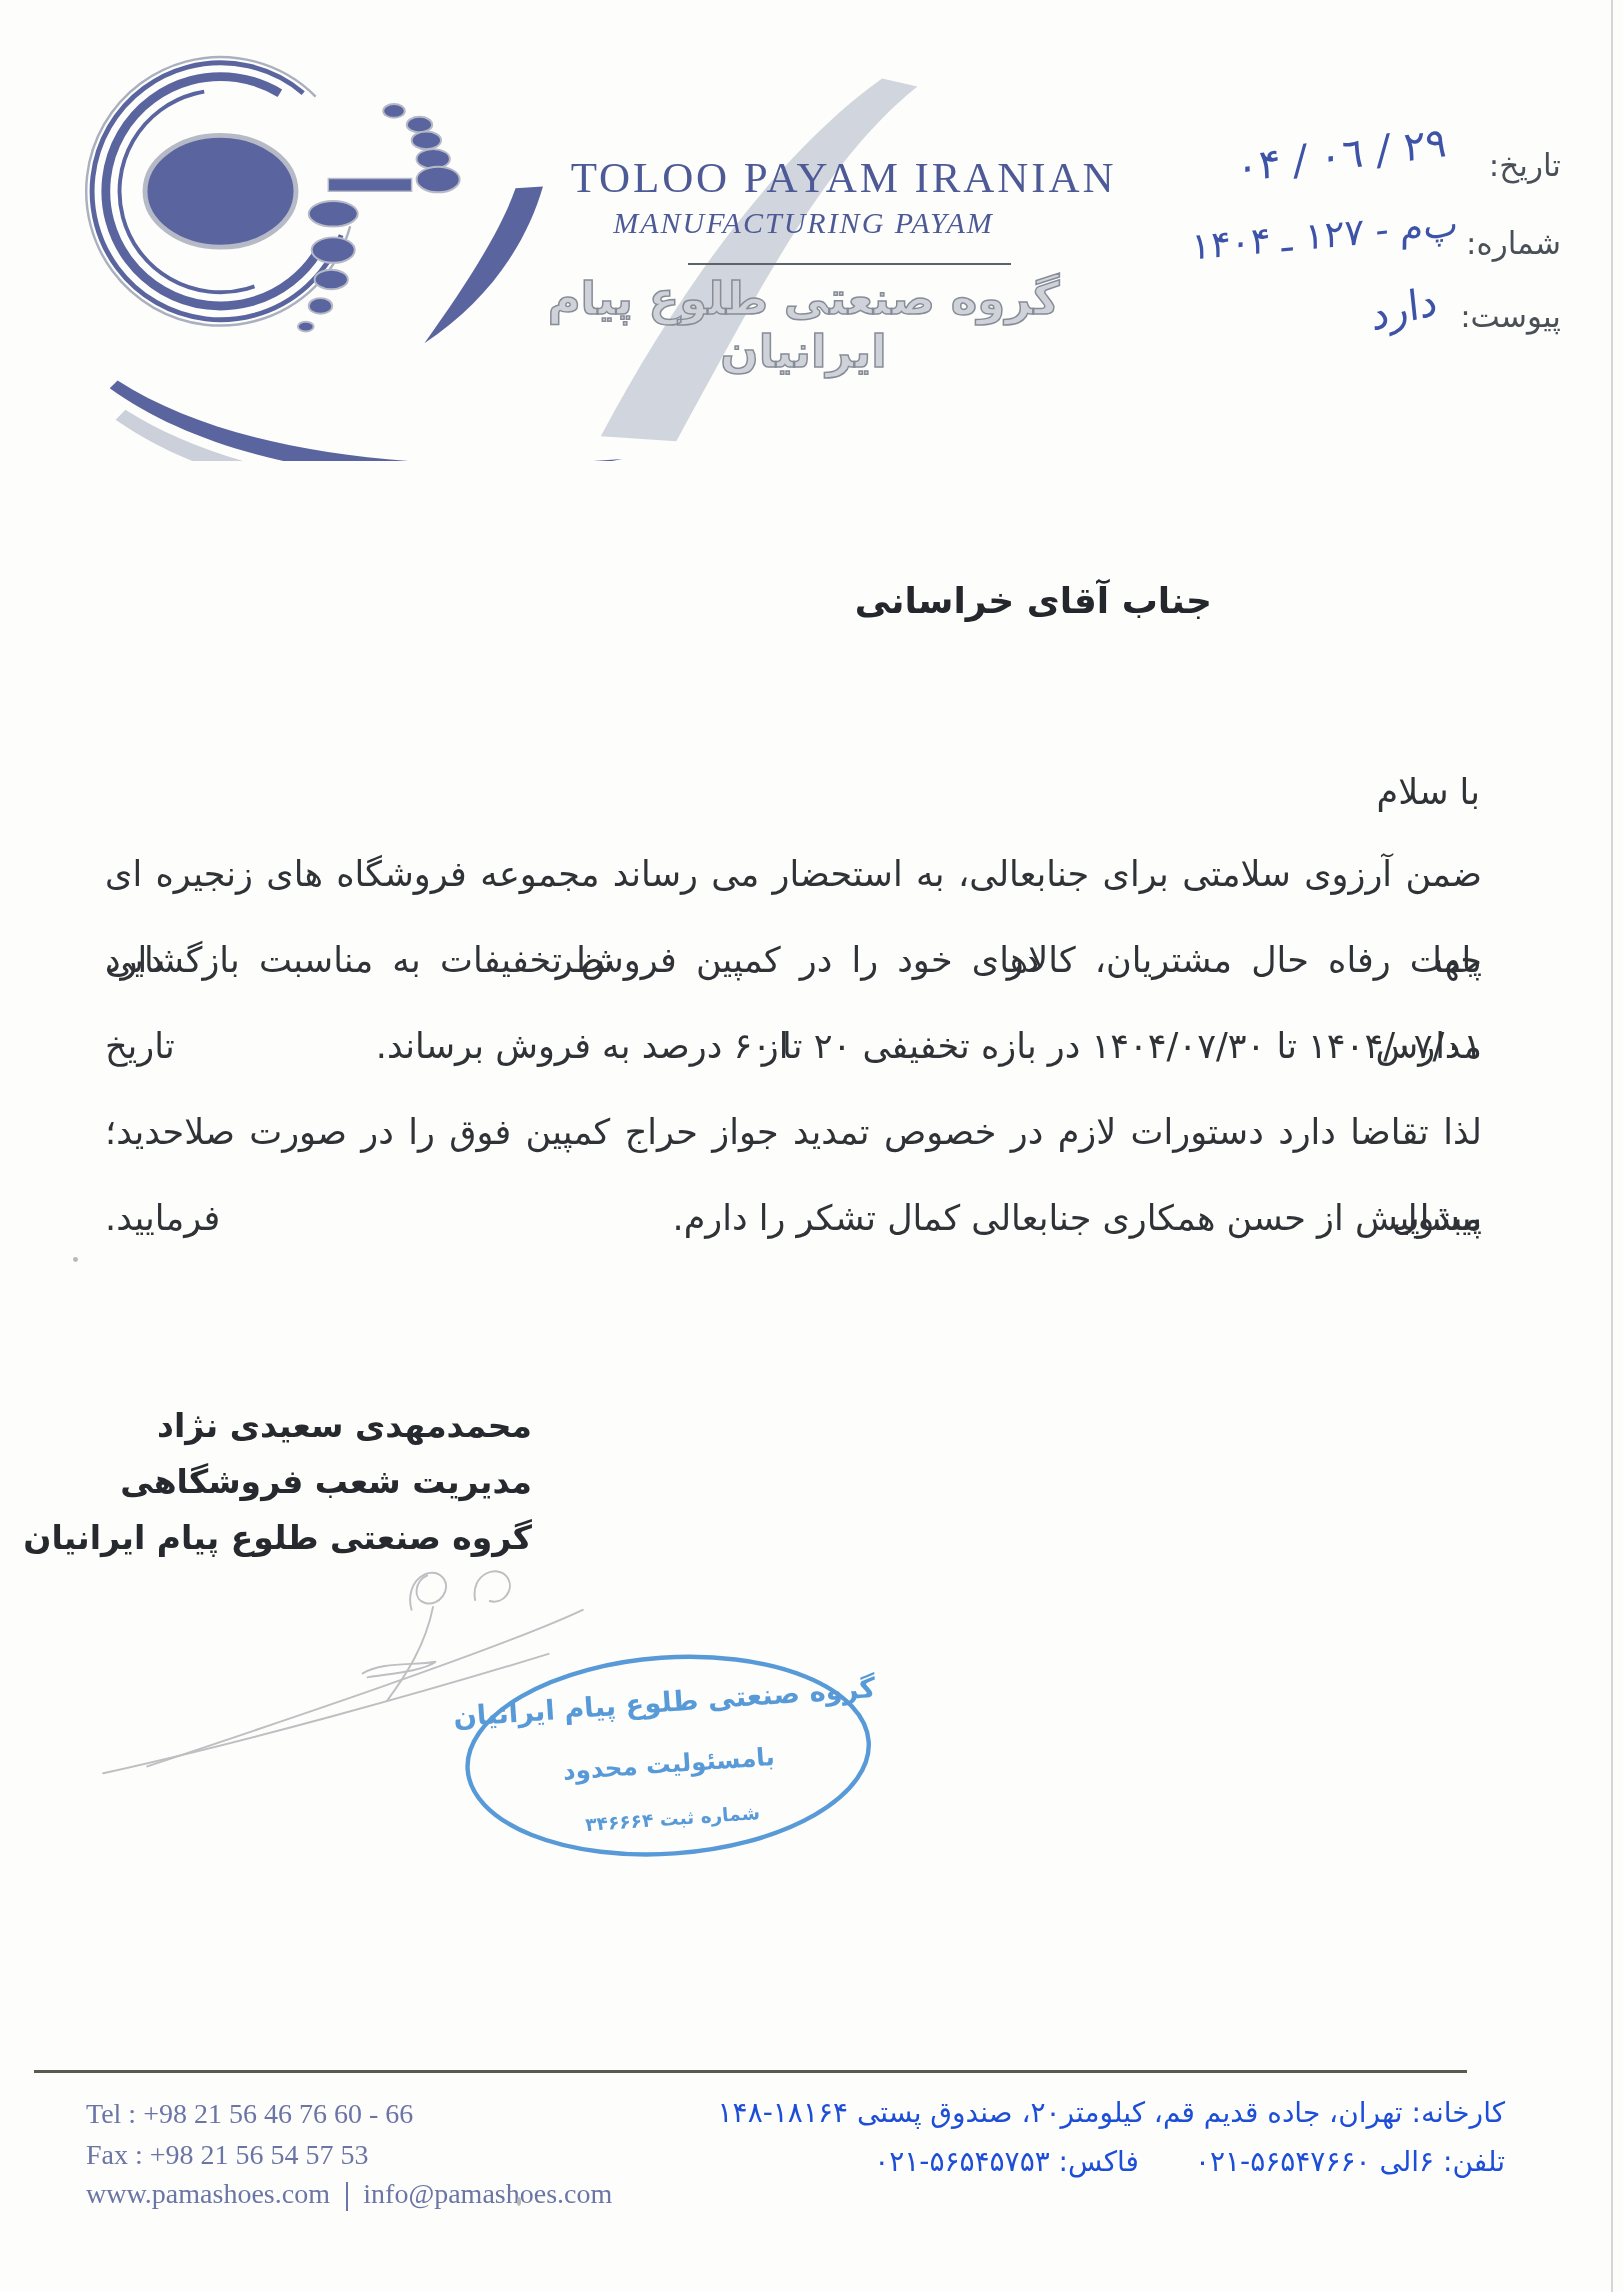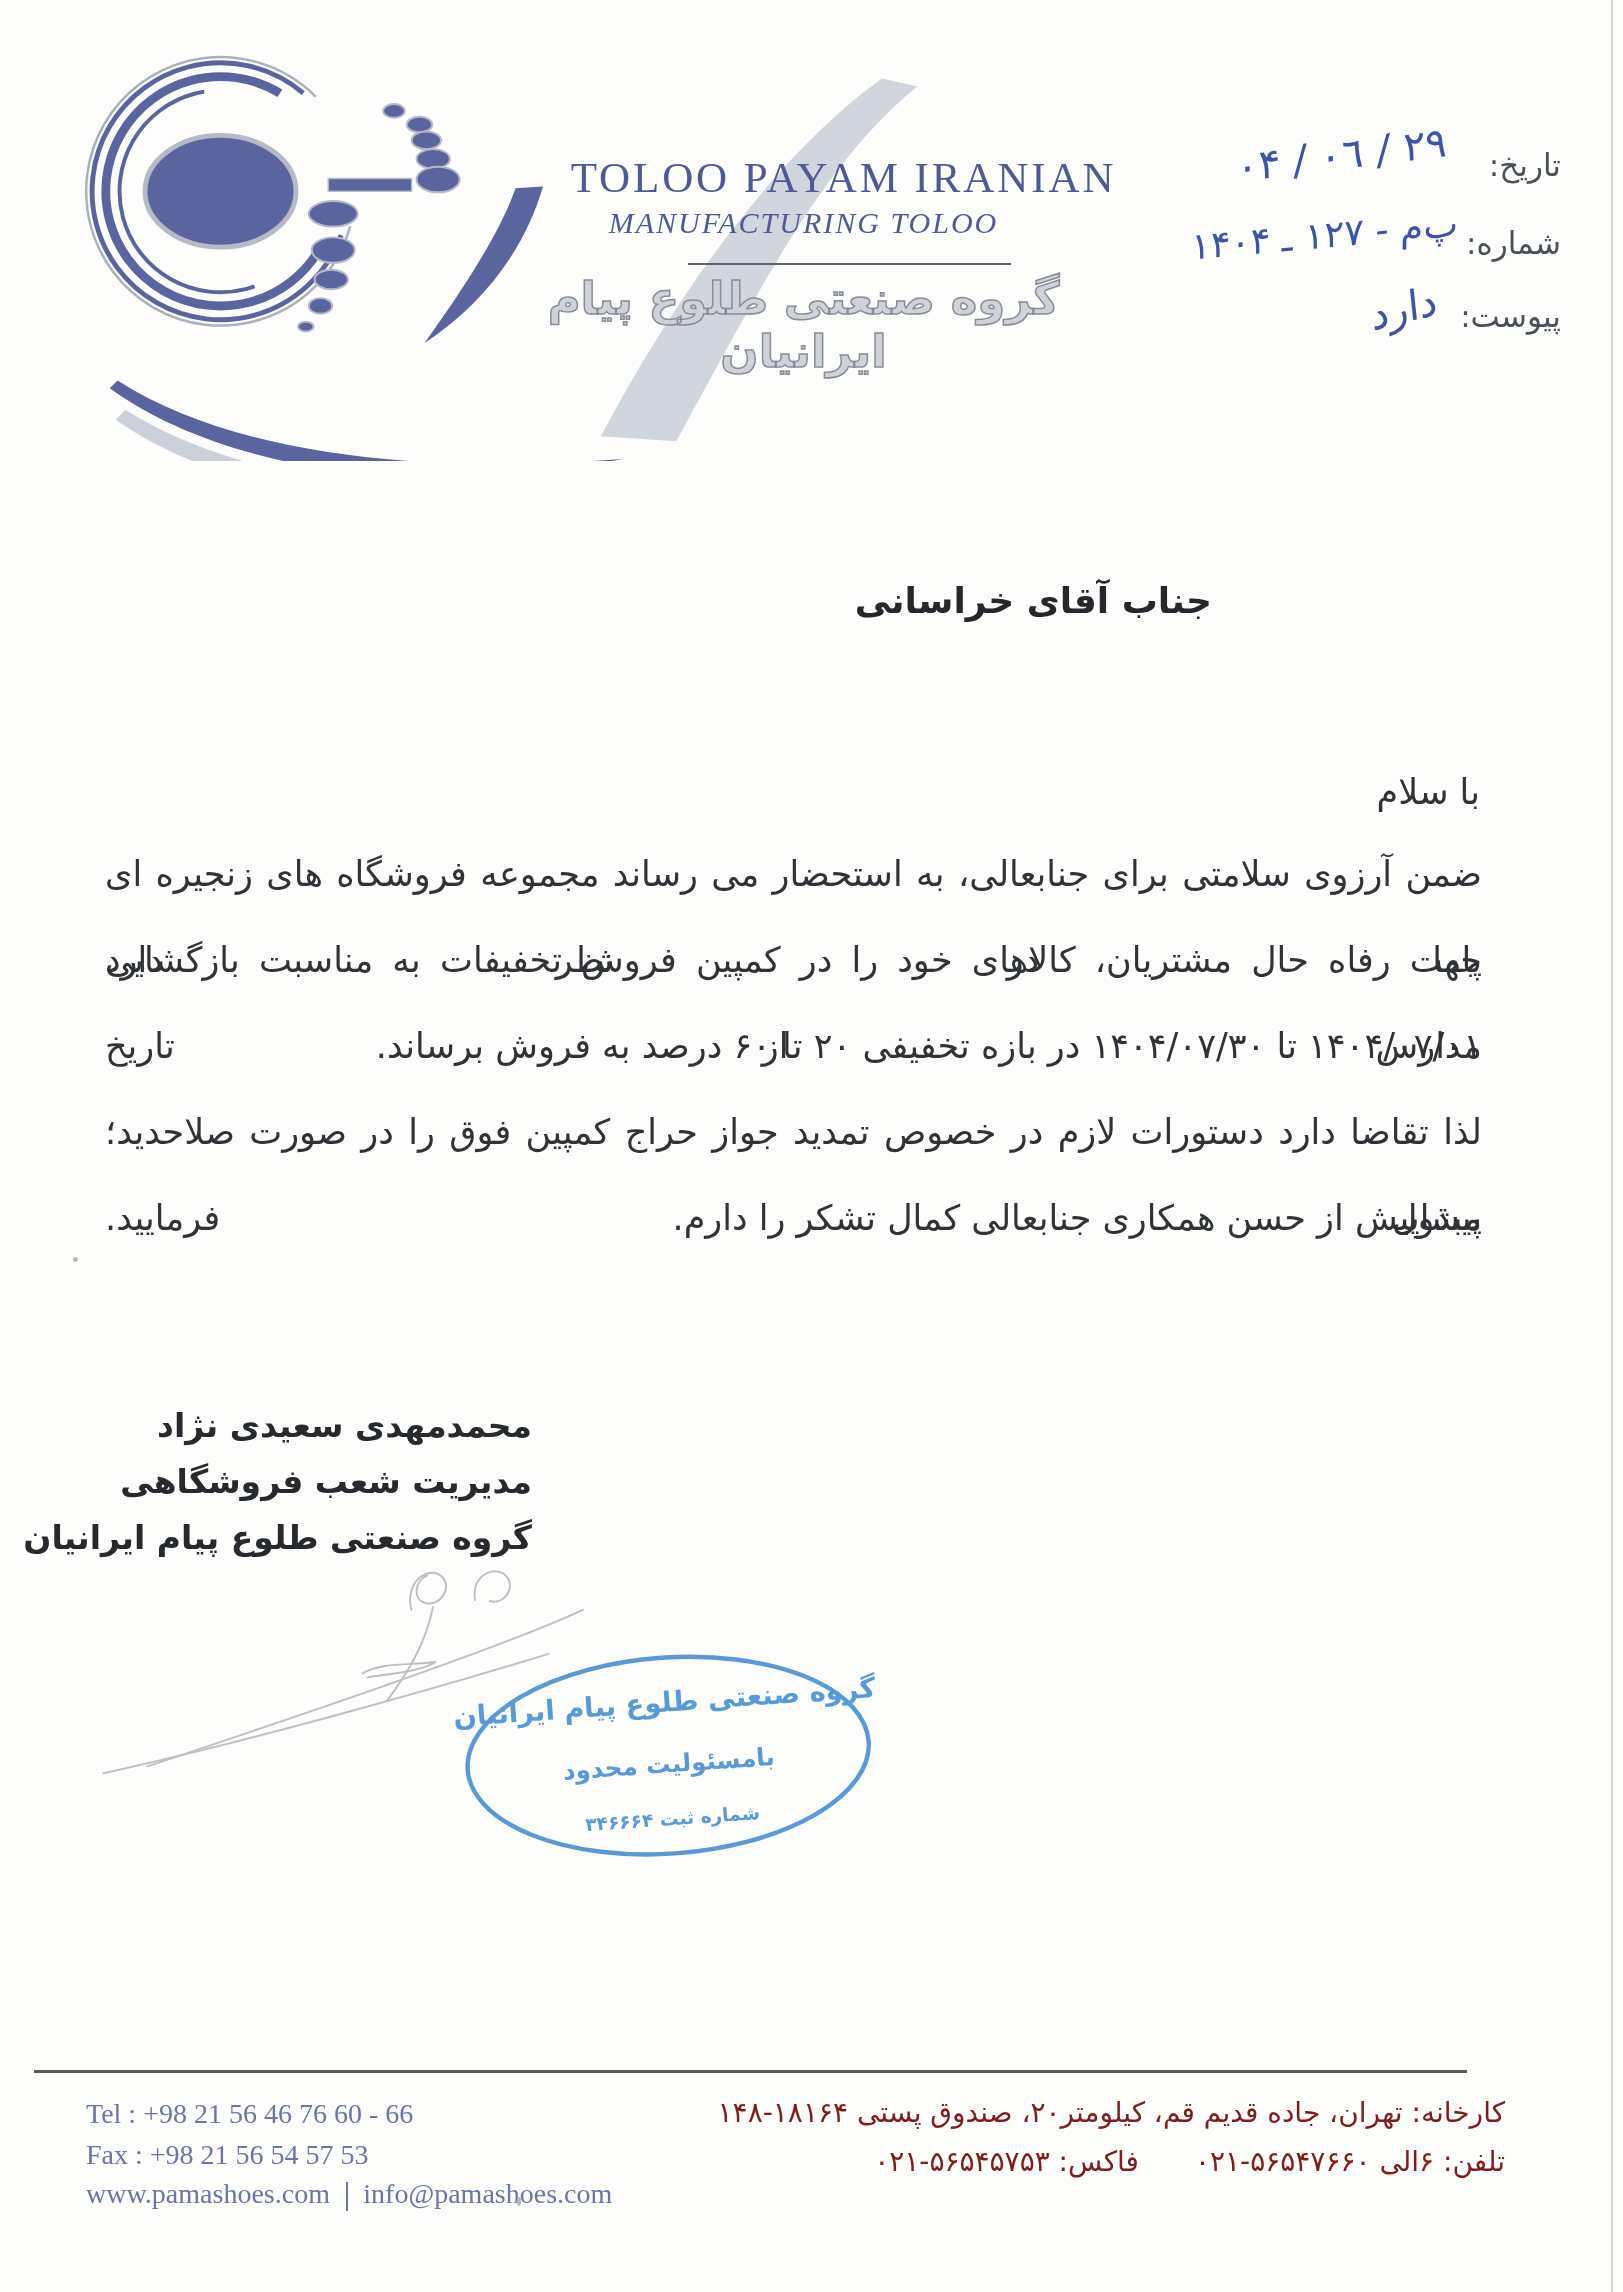--- a/index.html
+++ b/index.html
@@ -43,21 +43,21 @@
   .stamp-svg { left:443px; top:1633px; transform:rotate(-4deg); opacity:.92; }
   .stamp-text { font-family:"DejaVu Sans", sans-serif; font-weight:bold;
     direction:rtl; }
 
   
   .footer-rule { left:34px; top:2070px; width:1433px; height:2.9px; background:#575b51; }
   .foot-en { left:86px; font-family:"Liberation Serif", serif; font-size:28px;
     color:#6b75a6; white-space:nowrap; }
   .v-div { display:inline-block; width:2px; height:29px; background:#6b75a6;
     margin:0 15.7px; vertical-align:middle; }
-  .foot-fa { font-size:28px; color:#7f1d1d; white-space:nowrap; }
+  .foot-fa { font-size:28px; color:#1d4ed8; white-space:nowrap; }
 
   .scan-edge { left:1611px; top:0; width:2px; height:2293px; background:#d6d6d2; }
   .speck { background:#b9b9b6; border-radius:50%; }
 </style>
 </head>
 <body>
 
 <div class="page">
 
   <svg class="abs" style="left:47px; top:49px;" width="941" height="412" viewBox="0 0 960 420">
@@ -91,21 +91,21 @@
     <g fill="#5a65a0" stroke="#b6bac6" stroke-width="2">
       <ellipse cx="292" cy="168" rx="25" ry="13"></ellipse>
       <ellipse cx="292" cy="205" rx="22" ry="13"></ellipse>
       <ellipse cx="290" cy="235" rx="17" ry="10"></ellipse>
       <ellipse cx="279" cy="262" rx="12" ry="8"></ellipse>
       <ellipse cx="264" cy="283" rx="8" ry="5"></ellipse>
     </g>
   </svg>
 
   <div class="abs brand-en1">TOLOO PAYAM IRANIAN</div>
-  <div class="abs brand-en2">MANUFACTURING TOLOO</div>
+  <div class="abs brand-en2">MANUFACTURING PAYAM</div>
   <div class="abs brand-rule"></div>
   <div class="abs fa brand-fa brand-fa1">گروه صنعتی طلوع پیام ایرانیان</div>
 
   <div class="abs fa meta-label nowrap" style="top:147px;">تاریخ:</div>
   <div class="abs hw nowrap" dir="ltr" style="right:176px; top:118px; font-size:41px; transform:rotate(-7deg) skewX(-6deg);">۰۴ / ۰٦ / ۲۹</div>
 
   <div class="abs fa meta-label nowrap" style="top:225px;">شماره:</div>
   <div class="abs fa hw nowrap" style="right:165px; top:202px; font-size:37px; transform:rotate(-5deg) skewX(-6deg);">پ‌م - ۱۲۷ ـ ۱۴۰۴</div>
 
   <div class="abs fa meta-label nowrap" style="top:298px;">پیوست:</div>

